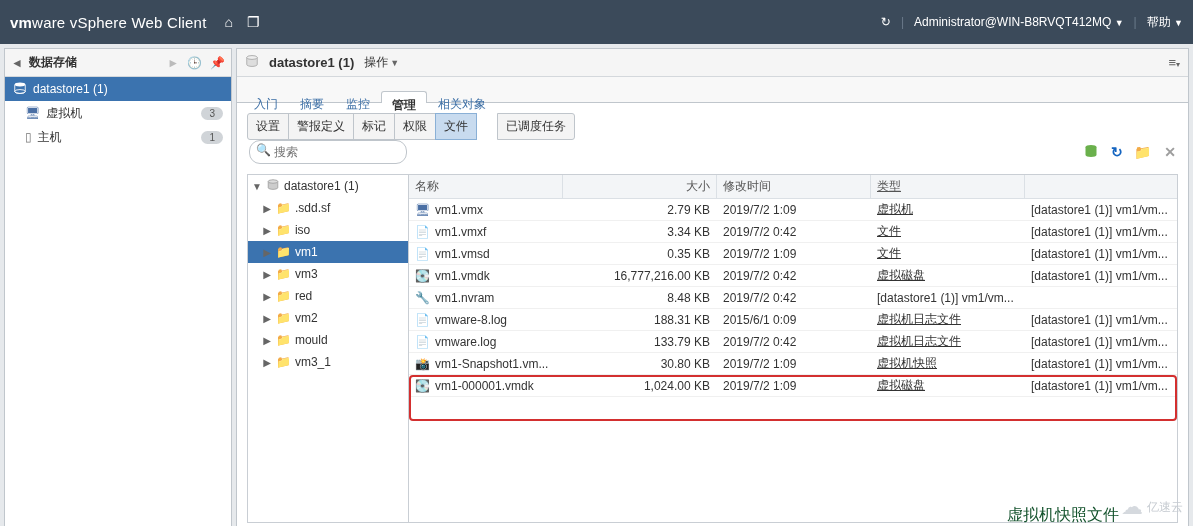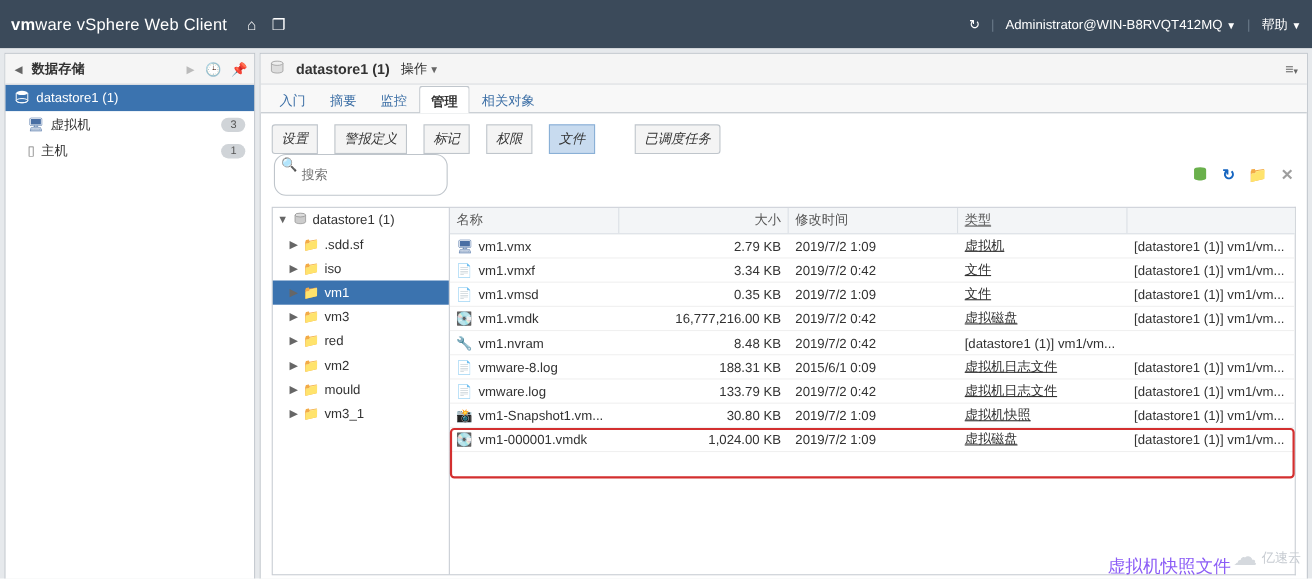--- a/index.html
+++ b/index.html
@@ -36,37 +36,37 @@
 
   
   .cont-head { height: 28px; background: #f5f5f5; border-bottom: 1px solid #d4d8dc; display: flex; align-items: center; padding: 0 8px; gap: 10px; }
   .cont-head .title { font-weight: bold; font-size: 13px; color: #333; }
   .cont-head .menu { color: #333; cursor: pointer; }
   .cont-head .menu .caret { font-size: 9px; color: #666; margin-left: 2px; }
   .cont-head .tools { margin-left: auto; color: #666; cursor: pointer; font-size: 13px; }
 
   
   .tabs { display: flex; height: 26px; border-bottom: 1px solid #c0c6cc; background: #f8f8f8; padding-left: 6px; gap: 0; }
-  .tab { padding: 5px 10px 0; color: #3b6ea5; cursor: pointer; border: 1px solid transparent; border-bottom: none; }
+  .tab { padding: 5px 10px 0; color: #3b6ea5; cursor: pointer; border: 1px solid transparent; border-bottom: none; margin-top: 13px; }
   .tab.active { background: #fff; border-color: #c0c6cc; color: #333; font-weight: bold; border-radius: 3px 3px 0 0; position: relative; top: 1px; }
 
   
-  .subtabs { display: flex; padding: 10px 10px 0; gap: 16px; font-style: italic; }
+  .subtabs { display: flex; padding: 10px 10px 0; gap: 0; }
   .subtab { border: 1px solid #bfc5cb; padding: 4px 8px; background: #f4f4f4; cursor: pointer; margin-left: -1px; font-size: 12px; color: #333; }
   .subtab:first-child { margin-left: 0; border-radius: 3px 0 0 3px; }
   .subtab:last-child { border-radius: 0 3px 3px 0; margin-left: 20px; }
   .subtab.active { background: #c8dbef; border-color: #8ab0d6; position: relative; z-index: 1; }
 
   
   .path { padding: 14px 12px 8px; color: #6b7785; font-size: 15px; font-weight: bold; }
 
   
   .search-row { display: flex; align-items: center; padding: 0 12px 10px; gap: 10px; }
   .search-box { position: relative; width: 158px; }
-  .search-box input { width: 100%; height: 38px; border: 1px solid #bfc5cb; border-radius: 11px; padding: 0 8px 0 24px; font-size: 12px; color: #4d7c0f; outline: none; }
+  .search-box input { width: 100%; height: 24px; border: 1px solid #bfc5cb; border-radius: 11px; padding: 0 8px 0 24px; font-size: 12px; color: #4d7c0f; outline: none; }
   .search-box .mag { position: absolute; left: 7px; top: 3px; color: #888; font-size: 12px; }
   .action-icons { margin-left: auto; display: flex; gap: 12px; align-items: center; }
   .action-icons span { cursor: pointer; font-size: 14px; }
   .ic-green { color: #2e7d32; }
   .ic-blue { color: #1565c0; font-weight: bold; }
   .ic-yellow { color: #f9a825; }
   .ic-grey { color: #9e9e9e; font-weight: bold; }
 
   
   .split { display: flex; flex: 1; min-height: 0; padding: 0 10px 10px; gap: 0; }
@@ -89,21 +89,21 @@
   .c5 { flex: 1; }
 
   .trow { display: flex; height: 22px; align-items: center; border-bottom: 1px solid #f0f0f0; }
   .trow .td { border-right: 1px solid transparent; }
   .td.c1 { display: flex; align-items: center; gap: 6px; }
   .fic { width: 14px; text-align: center; font-size: 12px; }
 
   
   .hl-box { position: absolute; border: 2px solid #d32f2f; border-radius: 4px; pointer-events: none; left: 0px; top: 200px; width: 768px; height: 46px; }
 
-  .annot { position: absolute; left: 770px; top: 456px; color: #8b5cf6; font-size: 16px; pointer-events: none; text-align: center; }
+  .annot { position: absolute; left: 770px; top: 456px; color: #14532d; font-size: 16px; pointer-events: none; text-align: center; }
 
   
   .wm { position: absolute; right: 10px; bottom: 6px; color: #d5d9de; font-size: 22px; display: flex; align-items: center; gap: 4px; pointer-events: none; }
   .wm .txt { font-size: 12px; color: #c6cbd1; }
 
   
   svg.cyl { width: 14px; height: 14px; }
 </style>
 </head>
 <body>

